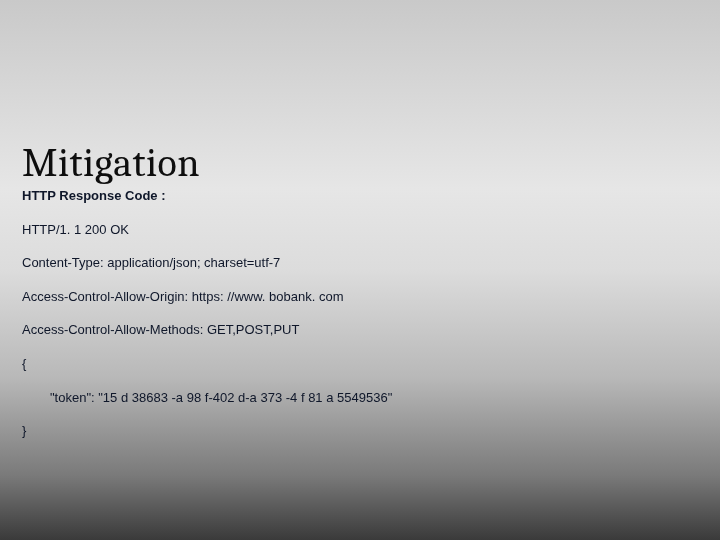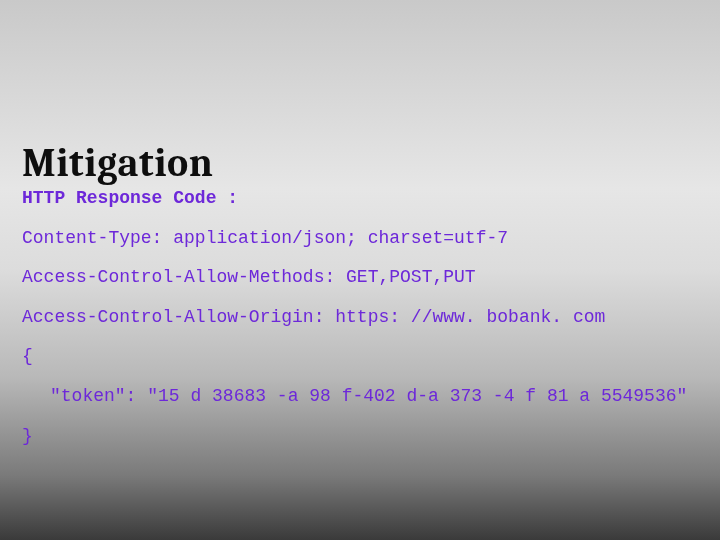--- a/index.html
+++ b/index.html
@@ -8,48 +8,49 @@
     background: linear-gradient(180deg, #c9c9c9 0%, #d8d8d8 18%, #e6e6e6 35%, #dcdcdc 50%, #b8b8b8 70%, #7a7a7a 88%, #3a3a3a 100%);
     font-family: "Courier New", Courier, monospace;
     color: #1a1a1a;
   }
   .slide {
     padding: 140px 22px 0 22px;
   }
   .title {
     font-family: Cambria, Georgia, "Times New Roman", serif;
     font-size: 40px;
-    font-weight: 700;
+    font-weight: 400;
     letter-spacing: 0.5px;
     margin-bottom: 2px;
     color: #0e0e0e;
   }
   .code-line {
-    font-family: Liberation Mono, monospace;
-    font-size: 18px;
+    font-family: Liberation Sans, sans-serif;
+    font-size: 13px;
     line-height: 1.2;
     margin-bottom: 18px;
     white-space: pre;
-    color: #6d28d9;
+    color: #0f172a;
   }
   .code-line.bold {
     font-weight: 700;
   }
   .code-line.indent {
     padding-left: 28px;
   }
   .code-line.brace {
     margin-bottom: 18px;
   }
 </style>
 </head>
 <body>
 
 <div class="slide">
   <div class="title">Mitigation</div>
   <div class="code-line bold">HTTP Response Code :</div>
+  <div class="code-line">HTTP/1. 1 200 OK</div>
   <div class="code-line">Content-Type: application/json; charset=utf-7</div>
+  <div class="code-line">Access-Control-Allow-Origin: https: //www. bobank. com</div>
   <div class="code-line">Access-Control-Allow-Methods: GET,POST,PUT</div>
-  <div class="code-line">Access-Control-Allow-Origin: https: //www. bobank. com</div>
   <div class="code-line brace">{</div>
   <div class="code-line indent">"token": "15 d 38683 -a 98 f-402 d-a 373 -4 f 81 a 5549536"</div>
   <div class="code-line brace">}</div>
 </div>
 
 </body></html>

